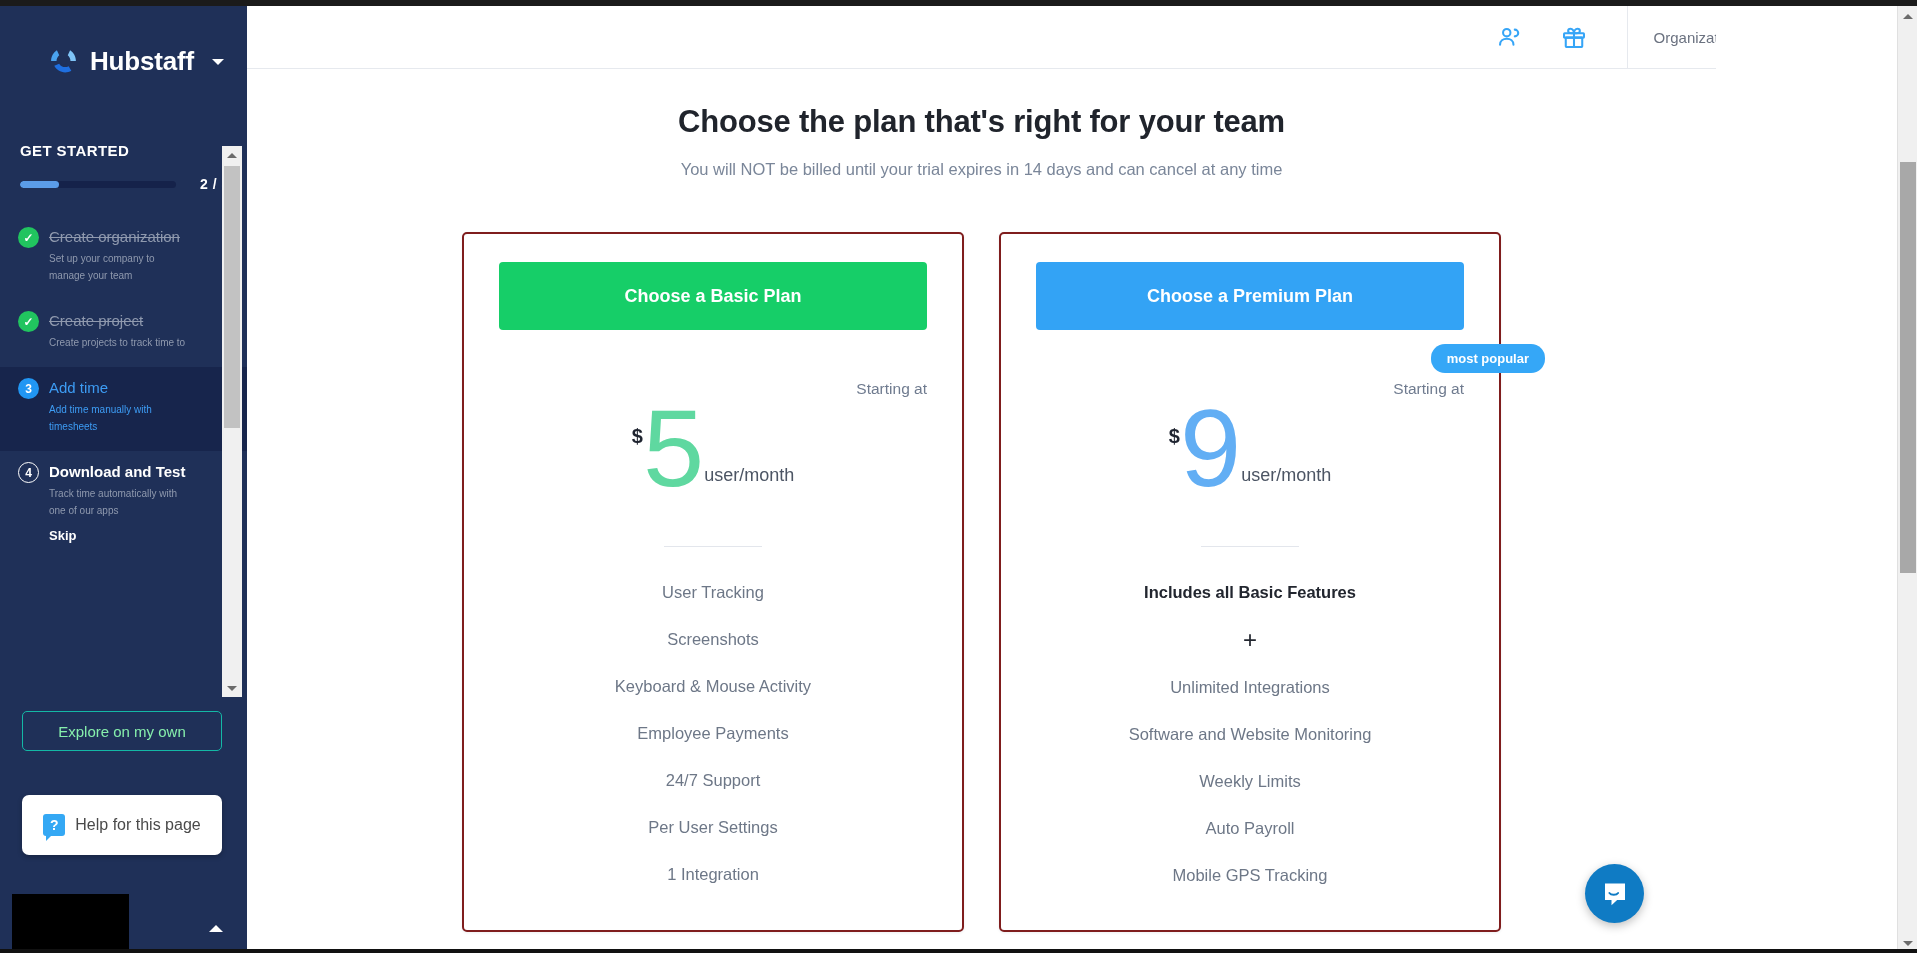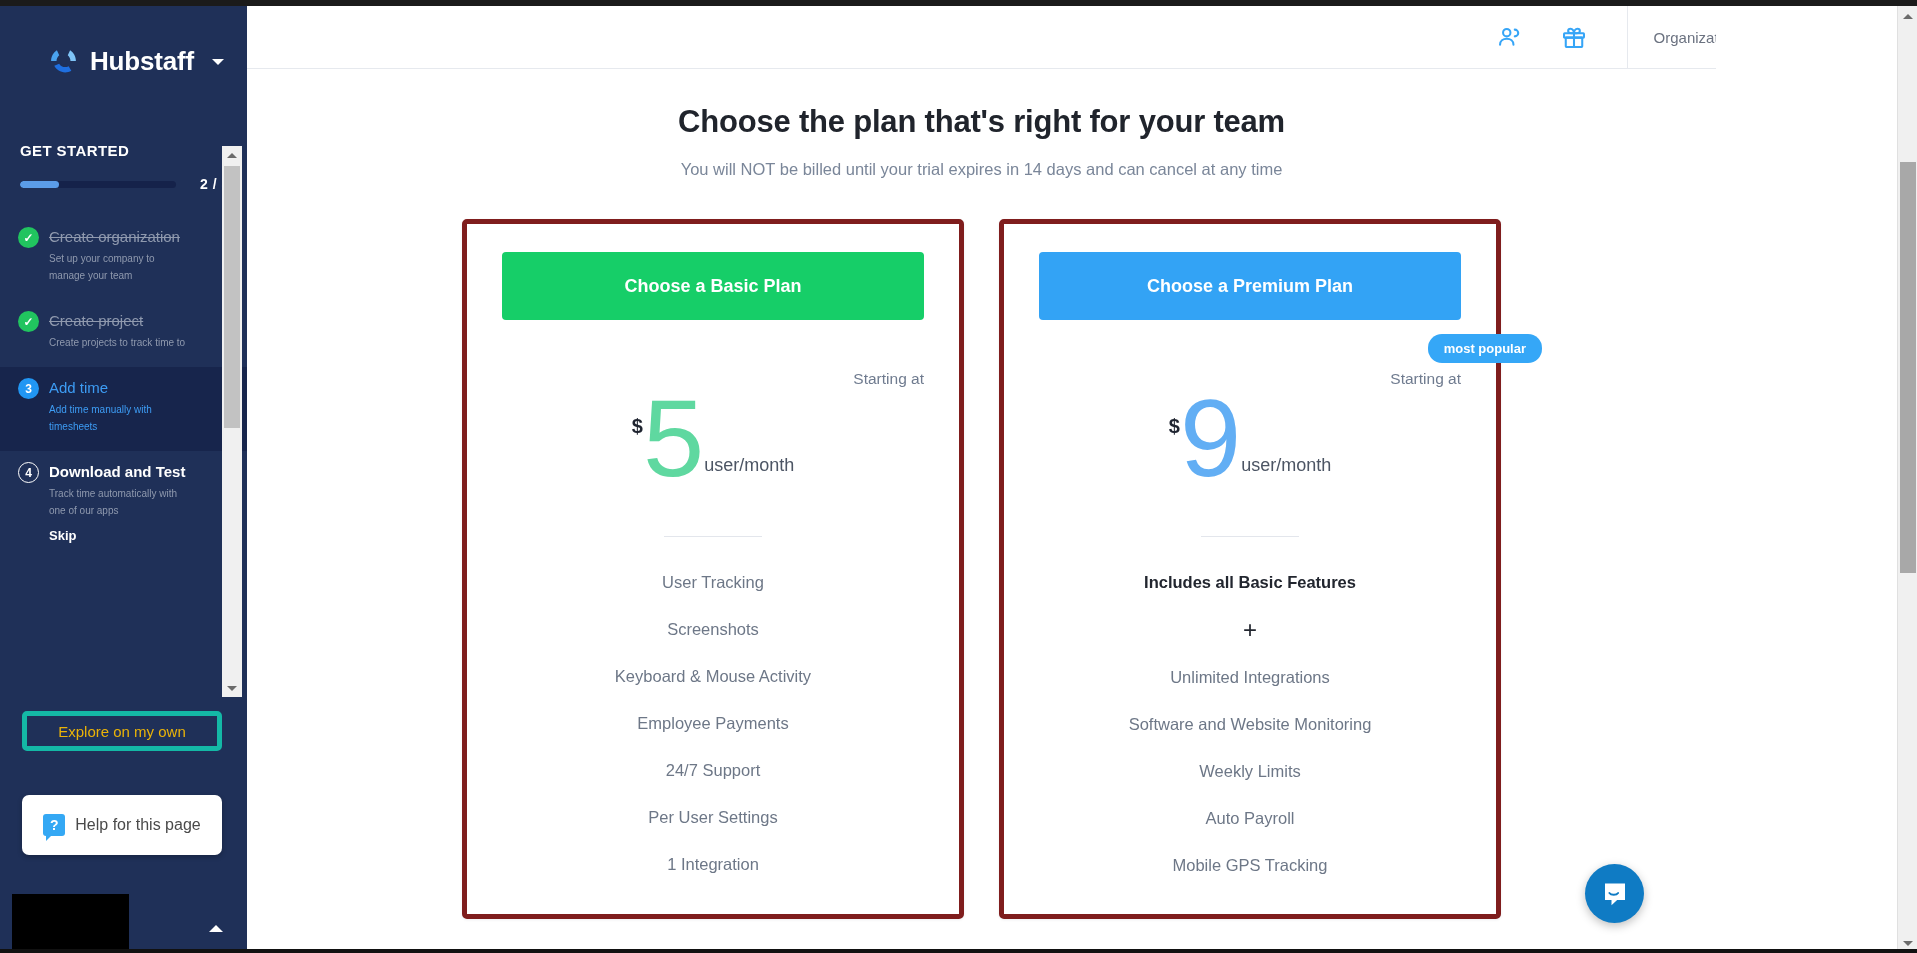--- a/index.html
+++ b/index.html
@@ -105,22 +105,22 @@
   .tri-up { width: 0; height: 0; border-left: 5px solid transparent; border-right: 5px solid transparent; border-bottom: 5px solid #6b6b6b; }
   .tri-down { width: 0; height: 0; border-left: 5px solid transparent; border-right: 5px solid transparent; border-top: 5px solid #6b6b6b; }
   .side-scrollbar .sb-thumb {
     position: absolute; left: 2px; top: 20px; width: 16px; height: 262px;
     background: #c2c2c2;
   }
 
   .explore-btn {
     position: absolute; left: 22px; top: 705px;
     width: 200px; height: 40px; border-radius: 5px;
-    border: 5px solid #14b8a6; background: transparent;
-    color: #eab308; font-size: 15px; font-family: "Liberation Sans", sans-serif;
+    border: 1px solid #14b8a6; background: transparent;
+    color: #86efac; font-size: 15px; font-family: "Liberation Sans", sans-serif;
     cursor: pointer;
   }
   .help-card {
     position: absolute; left: 22px; top: 789px;
     width: 200px; height: 60px; border-radius: 7px; background: #ffffff;
     display: flex; align-items: center; justify-content: center; gap: 10px;
     box-shadow: 0 2px 5px rgba(0,0,0,0.25);
     cursor: pointer;
   }
   .help-icon {
@@ -188,24 +188,25 @@
     color: #7a8699; font-size: 16.5px; margin-top: 20px;
   }
 
   .plans {
     display: flex; justify-content: center; gap: 35px;
     margin-top: 40px;
   }
   .plan-card {
     position: relative;
     width: 502px; background: #ffffff;
-    border: 5px solid #7f1d1d; border-radius: 5px;
+    border: 2px solid #7f1d1d; border-radius: 5px;
     box-shadow: 0 1px 3px rgba(20,30,60,0.07);
     padding: 28px 35px 0 35px;
     min-height: 700px;
+    margin-top: 13px;
   }
   .plan-btn {
     display: block; width: 100%; height: 68px; border: none; border-radius: 4px;
     color: #ffffff; font-size: 18px; font-weight: bold;
     font-family: "Liberation Sans", sans-serif; cursor: pointer;
   }
   .plan-btn.basic { background: #16ce68; }
   .plan-btn.premium { background: #33a3f5; }
 
   .badge-popular {

